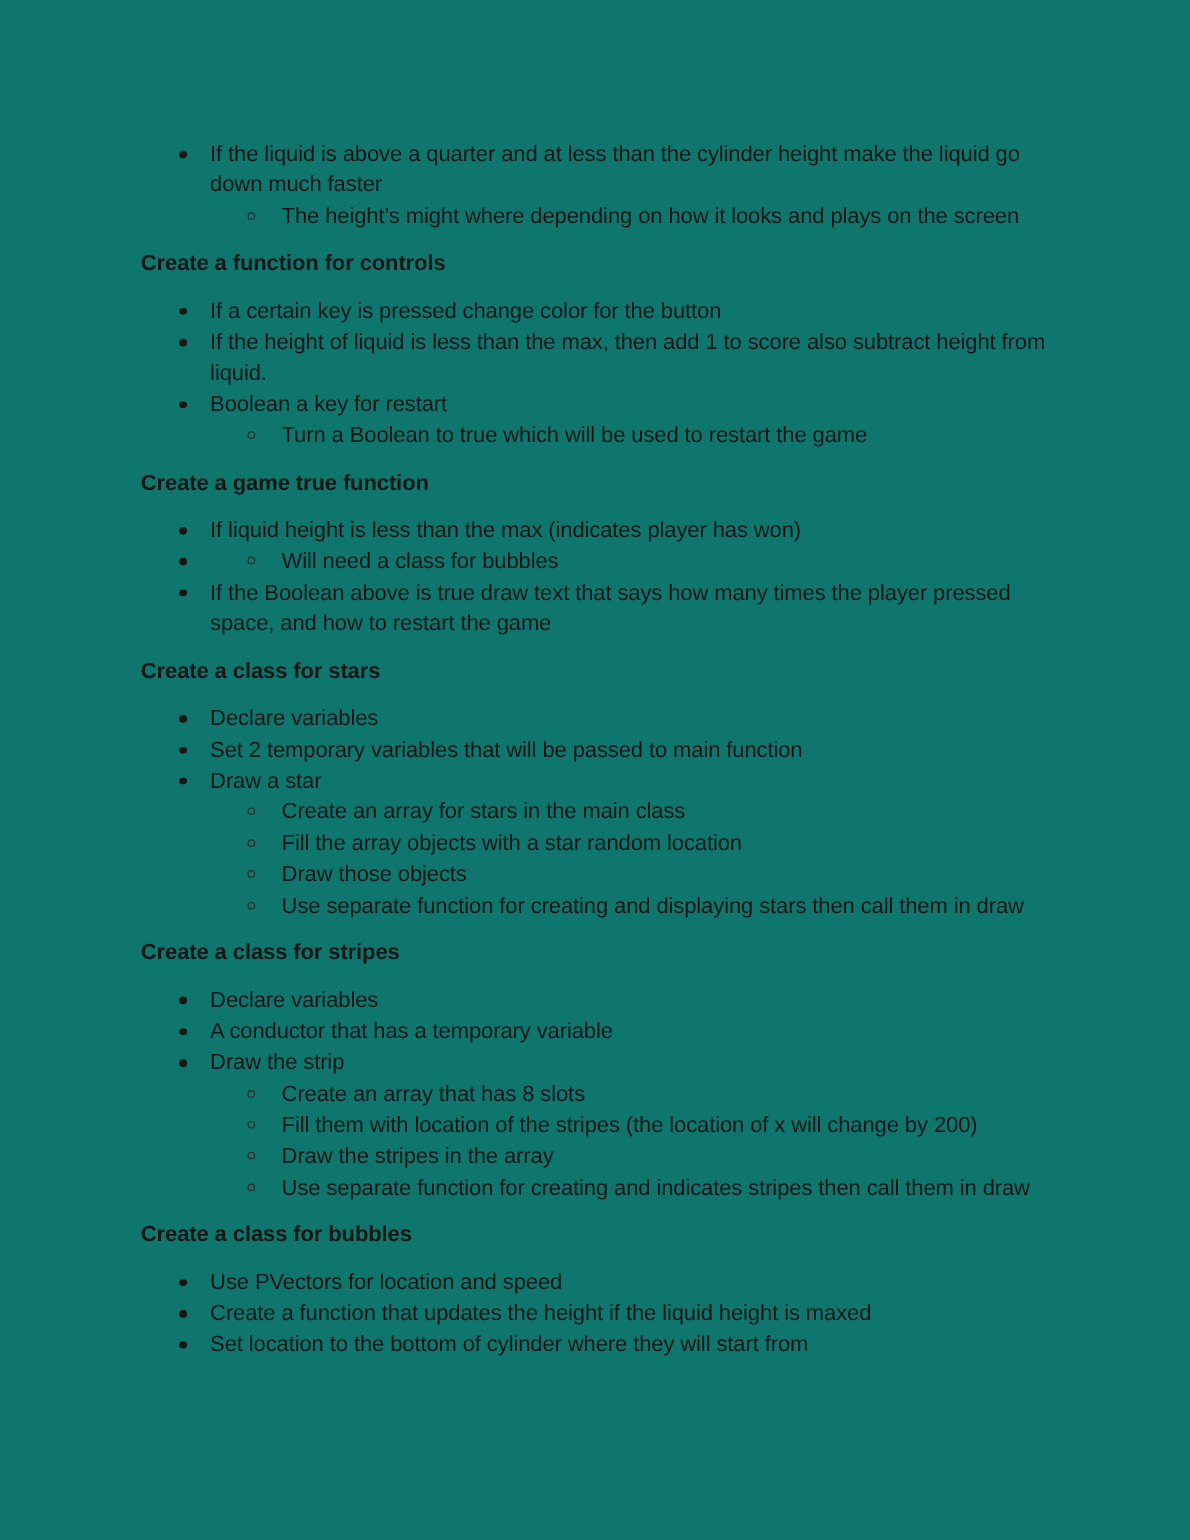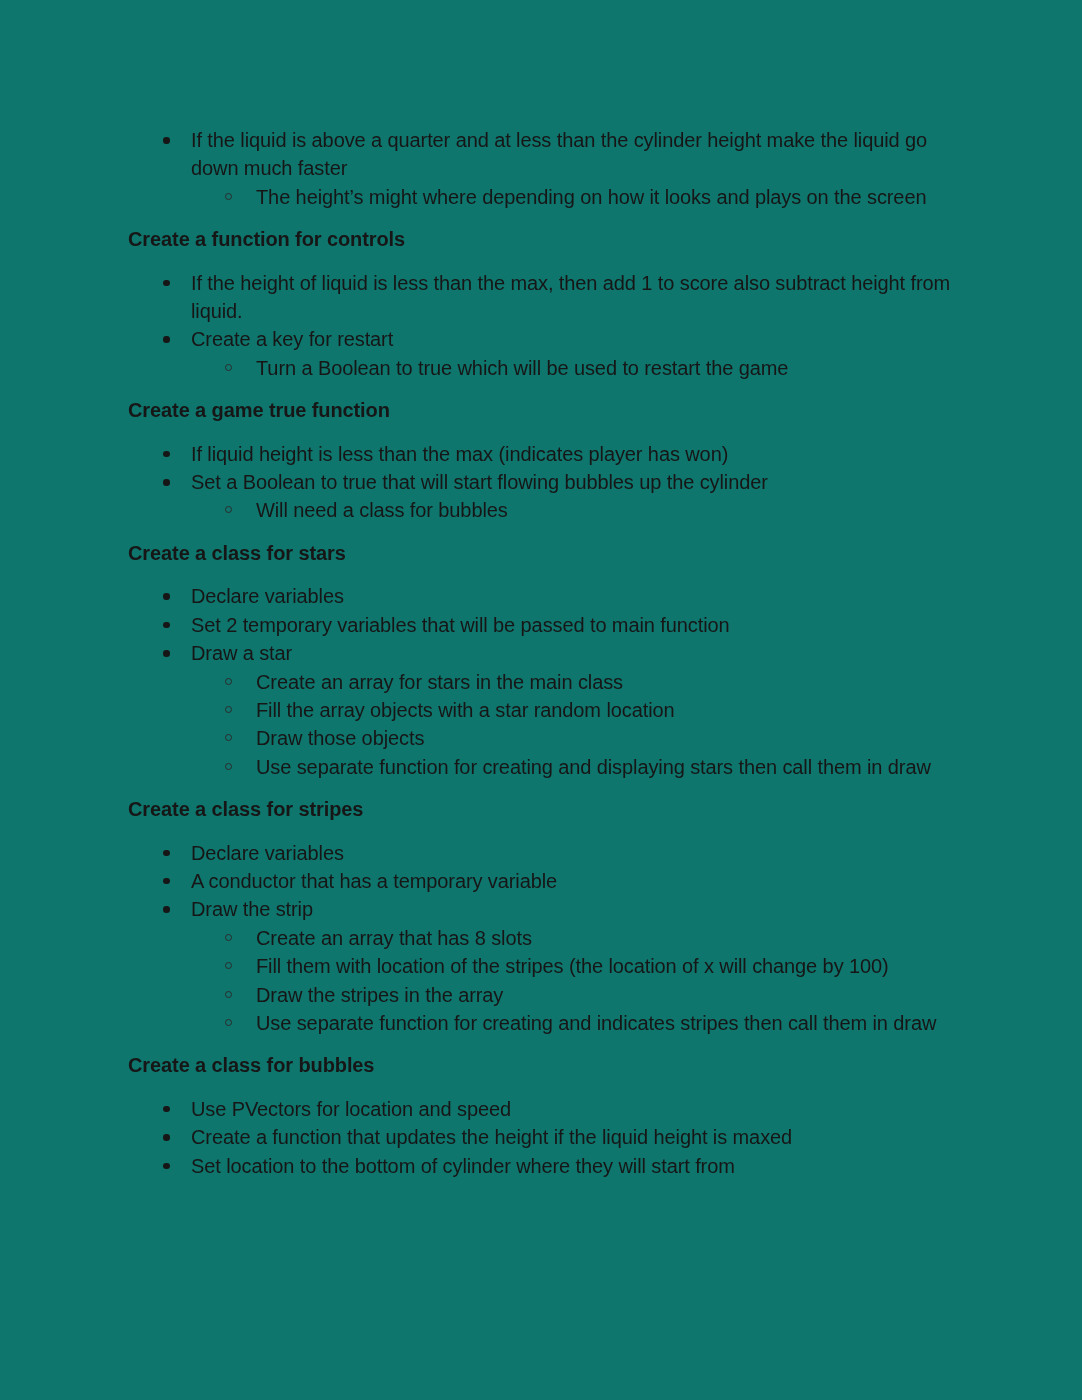--- a/index.html
+++ b/index.html
@@ -65,50 +65,52 @@
 
 <div class="page">
   <div>
       <ul class="l1">
         <li class="b1"><span>If the liquid is above a quarter and at less than the cylinder height make the liquid go down much faster</span><ul class="l2">
             <li class="b2">The height’s might where depending on how it looks and plays on the screen</li>
           </ul></li>
       </ul>
       <p class="heading">Create a function for controls</p>
       <ul class="l1">
+        <li class="b1"><span>If a certain key is pressed change color for the button</span></li>
         <li class="b1"><span>If the height of liquid is less than the max, then add 1 to score also subtract height from liquid.</span></li>
-        <li class="b1"><span>Create a key for restart</span><ul class="l2">
+        <li class="b1"><span>Boolean a key for restart</span><ul class="l2">
             <li class="b2">Turn a Boolean to true which will be used to restart the game</li>
           </ul></li>
       </ul>
       <p class="heading">Create a game true function</p>
       <ul class="l1">
         <li class="b1"><span>If liquid height is less than the max (indicates player has won)</span></li>
-        <li class="b1"><span>Set a Boolean to true that will start flowing bubbles up the cylinder</span><ul class="l2">
+        <li class="b1"><ul class="l2">
             <li class="b2">Will need a class for bubbles</li>
           </ul></li>
+        <li class="b1"><span>If the Boolean above is true draw text that says how many times the player pressed space, and how to restart the game</span></li>
       </ul>
       <p class="heading">Create a class for stars</p>
       <ul class="l1">
         <li class="b1"><span>Declare variables</span></li>
         <li class="b1"><span>Set 2 temporary variables that will be passed to main function</span></li>
         <li class="b1"><span>Draw a star</span><ul class="l2">
             <li class="b2">Create an array for stars in the main class</li>
             <li class="b2">Fill the array objects with a star random location</li>
             <li class="b2">Draw those objects</li>
             <li class="b2">Use separate function for creating and displaying stars then call them in draw</li>
           </ul></li>
       </ul>
       <p class="heading">Create a class for stripes</p>
       <ul class="l1">
         <li class="b1"><span>Declare variables</span></li>
         <li class="b1"><span>A conductor that has a temporary variable</span></li>
         <li class="b1"><span>Draw the strip</span><ul class="l2">
             <li class="b2">Create an array that has 8 slots</li>
-            <li class="b2">Fill them with location of the stripes (the location of x will change by 100)</li>
+            <li class="b2">Fill them with location of the stripes (the location of x will change by 200)</li>
             <li class="b2">Draw the stripes in the array</li>
             <li class="b2">Use separate function for creating and indicates stripes then call them in draw</li>
           </ul></li>
       </ul>
       <p class="heading">Create a class for bubbles</p>
       <ul class="l1">
         <li class="b1"><span>Use PVectors for location and speed</span></li>
         <li class="b1"><span>Create a function that updates the height if the liquid height is maxed</span></li>
         <li class="b1"><span>Set location to the bottom of cylinder where they will start from</span></li>
       </ul>

